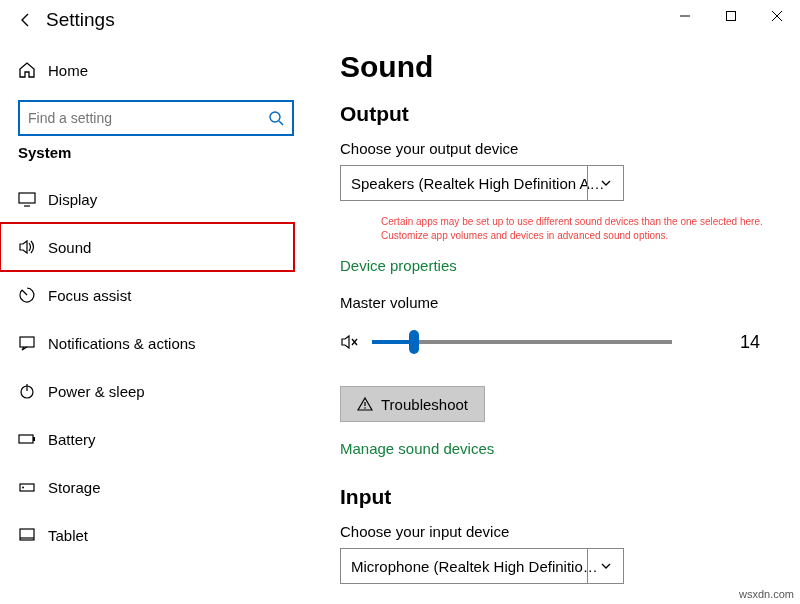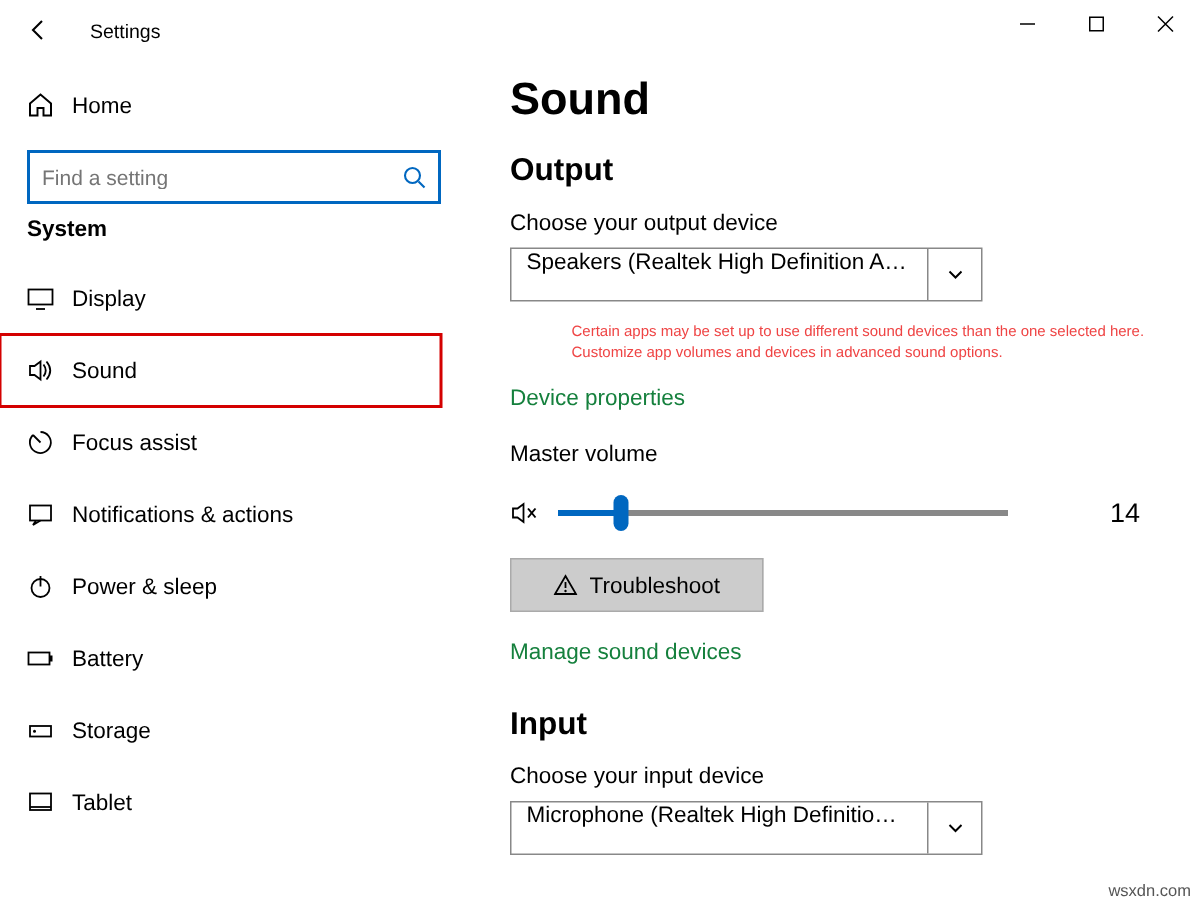--- a/index.html
+++ b/index.html
@@ -1,46 +1,46 @@
 <!DOCTYPE html>
 <html><head>
 <meta charset="utf-8">
 <style>
   * { box-sizing: border-box; margin: 0; padding: 0; font-family: "Segoe UI", Arial, sans-serif; }
   body { width: 800px; height: 604px; background: #fff; overflow: hidden; position: relative; color: #000; }
   .titlebar { height: 40px; display: flex; align-items: center; padding-left: 18px; }
   .titlebar .back { width: 28px; display:flex; align-items:center; }
-  .titlebar .title { font-size: 13px; margin-left: 14px; }
+  .titlebar .title { font-size: 19px; }
   .win-controls { position: absolute; right: 0; top: 0; display: flex; }
   .win-controls div { width: 46px; height: 32px; display:flex; align-items:center; justify-content:center; font-size:13px; }
   .sidebar { position: absolute; left: 0; top: 50px; width: 312px; padding: 0 18px; }
   .home { display:flex; align-items:center; height: 40px; font-size: 15px; }
   .home .icon { width: 30px; }
   .search { margin-top: 10px; height: 36px; border: 2px solid #0067c0; display:flex; align-items:center; padding: 0 8px; position: relative; }
   .search input { border:none; outline:none; flex:1; font-size:14px; color:#5a5a5a; background:transparent; }
   .search .sicon { position:absolute; right:8px; color:#0067c0; }
   .section { font-weight:600; font-size:15px; margin-top:8px; margin-bottom:14px; }
   .nav-item { display:flex; align-items:center; height:48px; font-size:15px; padding-left:0; position:relative; }
   .nav-item .icon { width:30px; display:flex; align-items:center; }
   .nav-item.selected { outline: 2px solid #d40000; outline-offset:-1px; margin-left:-18px; padding-left:18px; width: calc(100% + 18px); padding-right:0; }
   .content { position:absolute; left:340px; top:50px; right:20px; bottom:0; overflow:hidden; }
   h1 { font-weight:600; font-size:30px; margin-bottom:18px; }
   h2 { font-weight:600; font-size:21px; margin-top:18px; margin-bottom:14px; }
   .label { font-size:15px; margin-bottom:8px; }
-  .dropdown { width:315px; height:36px; border:1px solid #888; display:flex; padding:0 10px; font-size:15px; position:relative; }
+  .dropdown { width:284px; height:36px; border:1px solid #888; display:flex; align-items:center; padding:0 10px; font-size:15px; position:relative; }
   .dropdown .chev { position:absolute; right:0; top:0; width:36px; height:34px; border-left:1px solid #888; display:flex; align-items:center; justify-content:center; }
   .desc { font-size:10px; color:#ef4444; margin-top:14px; line-height:1.4;margin-left:41px; }
   .link { color:#15803d; font-size:15px; margin-top:14px; display:block; }
   .slider-row { display:flex; align-items:center; margin-top:21px; }
   .mute-icon { margin-right:12px; }
   .slider { flex:0 0 300px; height:4px; background:#888; position:relative; }
   .slider .fill { position:absolute; left:0; top:0; height:4px; background:#0067c0; }
   .slider .thumb { position:absolute; top:-10px; width:10px; height:24px; background:#0067c0; border-radius:5px; }
   .vol-num { position:absolute; right:20px; font-size:18px; }
-  .btn { display:inline-flex; align-items:center; background:#ccc; border:1px solid #aaa; height:36px; padding:0 28px; font-size:15px; margin-top:20px; }
+  .btn { display:inline-flex; align-items:center; background:#ccc; border:1px solid #aaa; height:36px; padding:0 16px; font-size:15px; margin-top:34px; }
   .btn .icon { margin-right:8px; }
   .watermark { position:absolute; right:6px; bottom:4px; font-size:11px; color:#555; }
   svg { display:block; }
 </style>
 </head>
 <body>
 
 <div class="titlebar">
   <div class="back">
     <svg width="16" height="16" viewBox="0 0 16 16">

